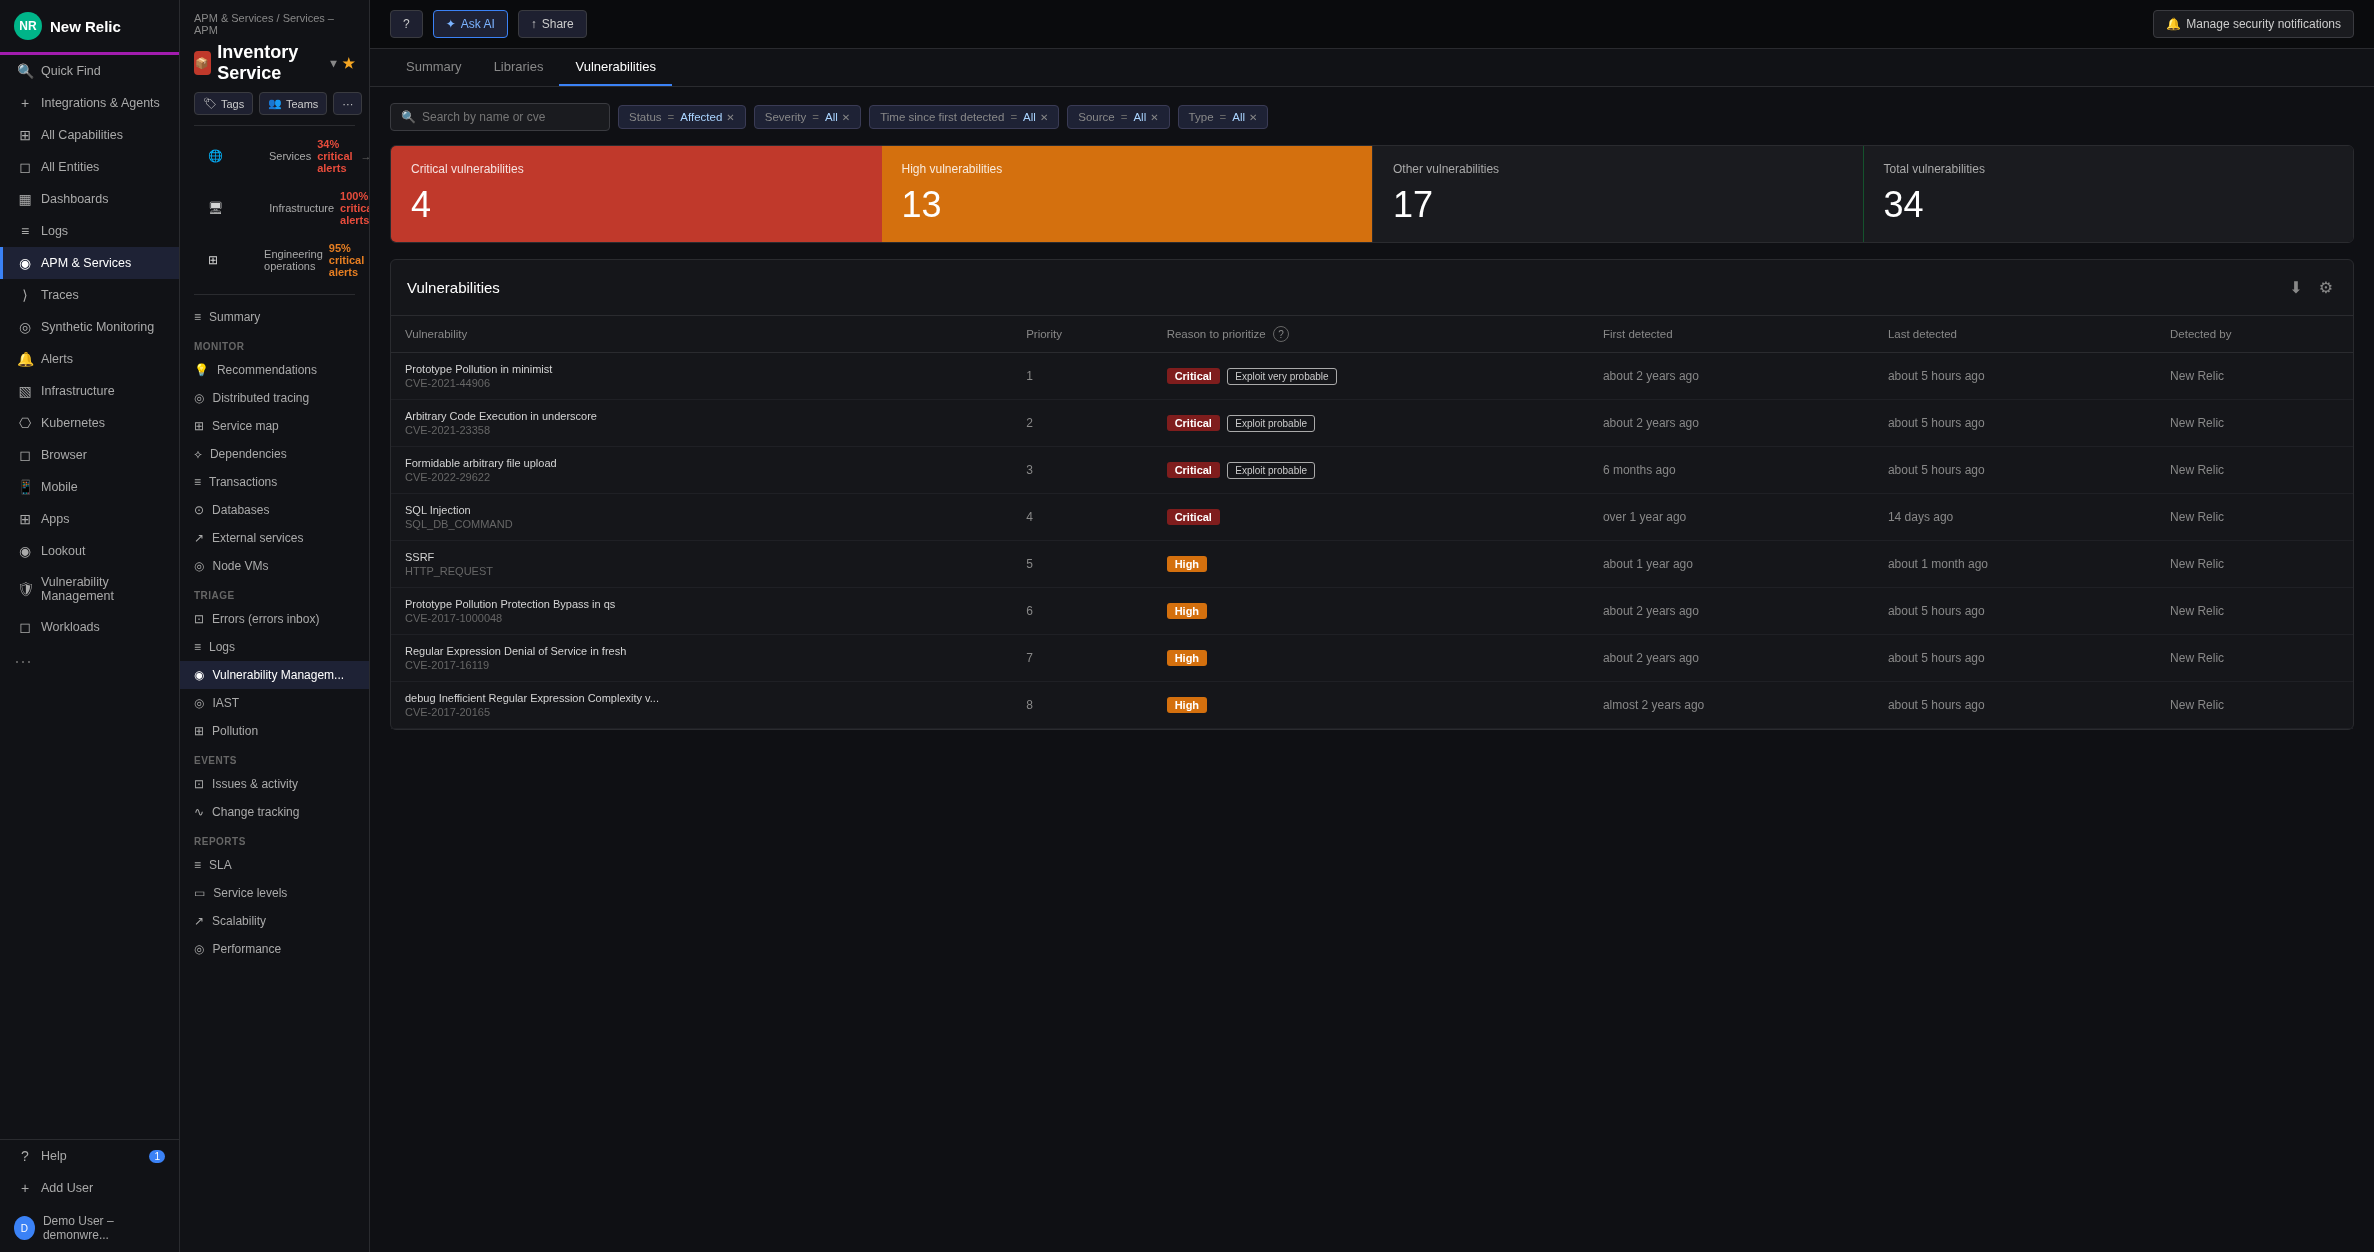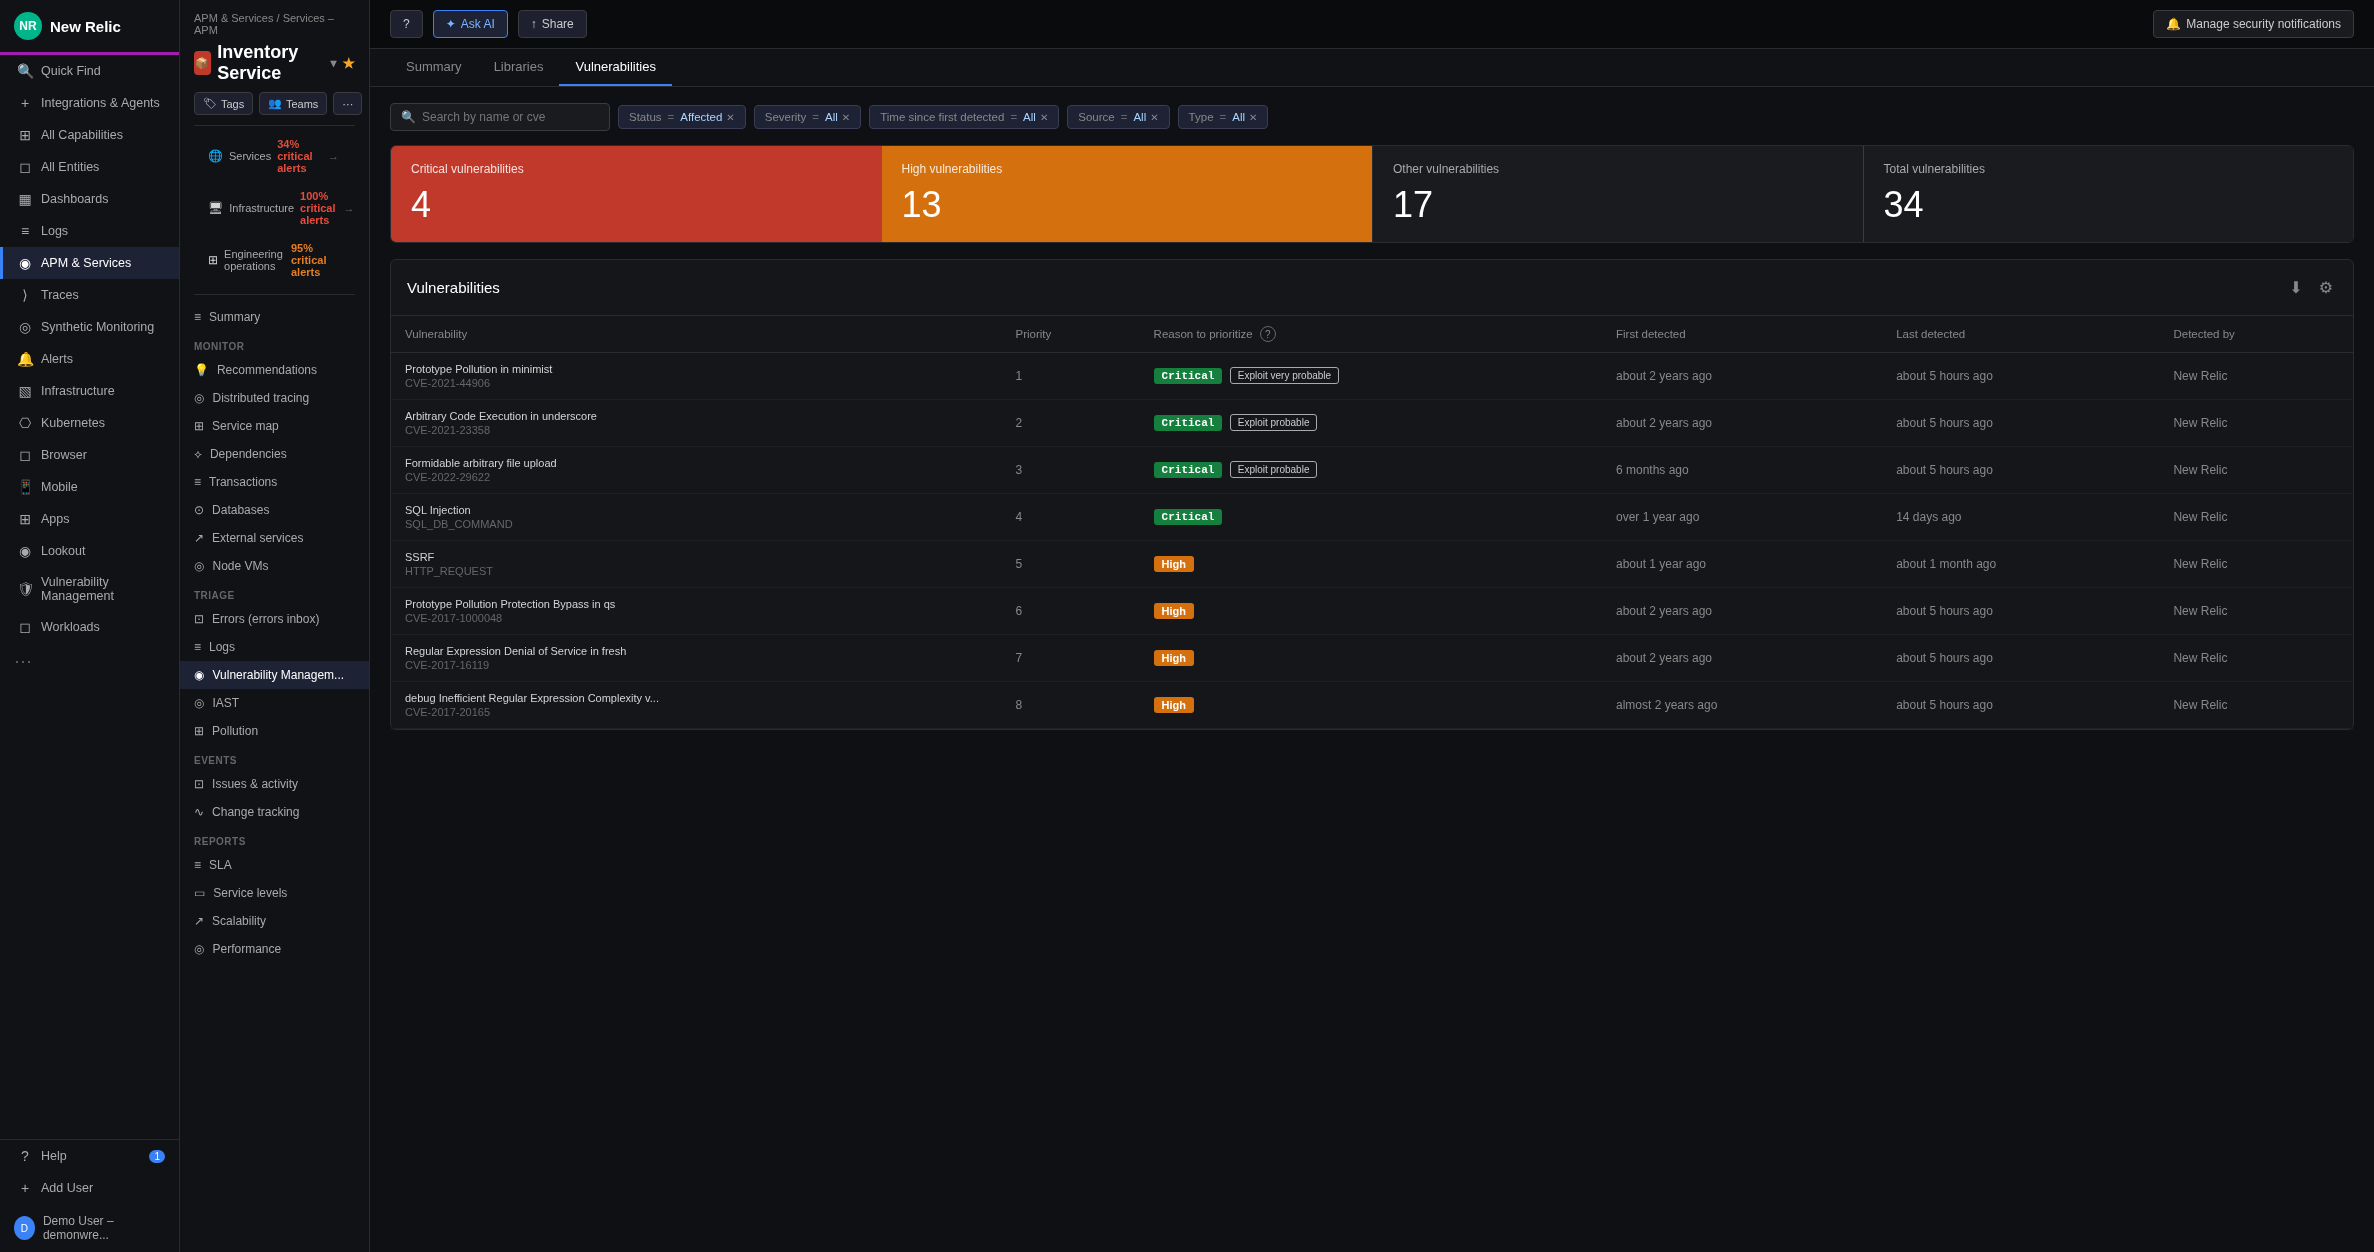--- a/index.html
+++ b/index.html
@@ -22,21 +22,21 @@
 
     
     .secondary-nav { width: 190px; min-width: 190px; background: #111216; border-right: 1px solid #2a2b2f; overflow-y: auto; height: 100vh; }
     .secondary-header { padding: 12px 14px 8px; }
     .breadcrumb { font-size: 11px; color: #888; margin-bottom: 6px; }
     .service-title { display: flex; align-items: center; gap: 6px; font-size: 18px; font-weight: 600; color: #fff; }
     .service-icon { width: 24px; height: 24px; background: #c0392b; border-radius: 4px; display: flex; align-items: center; justify-content: center; font-size: 11px; color: #fff; }
     .service-actions { display: flex; gap: 6px; margin-top: 8px; padding-bottom: 10px; border-bottom: 1px solid #2a2b2f; }
     .btn-sm { background: #1e2030; border: 1px solid #3a3b40; color: #ccc; font-size: 11px; padding: 4px 8px; border-radius: 4px; cursor: pointer; display: flex; align-items: center; gap: 4px; }
     .health-bar { display: flex; align-items: center; gap: 6px; padding: 8px 14px; font-size: 11px; }
-    .health-label { color: #aaa; }
+    .health-label { color: #aaa; margin-left: 40px; }
     .health-value-red { color: #e74c3c; font-weight: 600; }
     .health-value-orange { color: #e67e22; font-weight: 600; }
     .health-arrow { color: #666; margin: 0 2px; }
 
     .sec-nav-item { display: flex; align-items: center; gap: 8px; padding: 7px 14px; cursor: pointer; color: #aaa; font-size: 12px; }
     .sec-nav-item.active { background: #1e2235; color: #fff; }
     .sec-nav-section { padding: 10px 14px 4px; font-size: 10px; font-weight: 600; color: #666; text-transform: uppercase; letter-spacing: 0.5px; }
 
     
     .main { flex: 1; display: flex; flex-direction: column; overflow: hidden; }
@@ -73,21 +73,21 @@
     .vuln-actions { display: flex; gap: 8px; }
     .icon-btn { background: none; border: none; color: #888; cursor: pointer; font-size: 16px; padding: 4px; }
 
     table { width: 100%; border-collapse: collapse; }
     thead th { text-align: left; padding: 10px 14px; font-size: 11.5px; color: #888; font-weight: 500; border-bottom: 1px solid #2a2b2f; white-space: nowrap; }
     tbody tr { border-bottom: 1px solid #1f2025; }
     tbody td { padding: 10px 14px; font-size: 12px; color: #ccc; }
     .vuln-name { color: #d4d4d4; font-size: 11px; }
     .vuln-cve { color: #666; font-size: 11px; margin-top: 2px; }
     .badge { display: inline-block; padding: 2px 8px; border-radius: 3px; font-size: 11px; font-weight: 600; margin-right: 4px; }
-    .badge-critical { background: #15803d; color: #fff; font-family: Liberation Mono, monospace; }
+    .badge-critical { background: #7f1d1d; color: #fff; }
     .badge-high { background: #d4700e; color: #fff; }
     .badge-exploit { background: transparent; border: 1px solid #aaa; color: #ccc; font-size: 10px; padding: 2px 7px; border-radius: 3px; }
     .priority-num { color: #888; }
     .time-text { color: #888; font-size: 12px; }
     .detected-by { color: #888; font-size: 12px; }
 
     .help-icon { width: 16px; height: 16px; display: inline-flex; align-items: center; justify-content: center; border: 1px solid #666; border-radius: 50%; font-size: 10px; color: #888; margin-left: 4px; cursor: pointer; }
     .btn-outline { background: #1e2030; border: 1px solid #3a3b40; color: #ccc; font-size: 12px; padding: 6px 12px; border-radius: 4px; cursor: pointer; display: flex; align-items: center; gap: 5px; }
     .btn-primary-sm { background: #1e2235; border: 1px solid #3b82f6; color: #7bb3ff; font-size: 12px; padding: 6px 12px; border-radius: 4px; cursor: pointer; display: flex; align-items: center; gap: 5px; }
 

